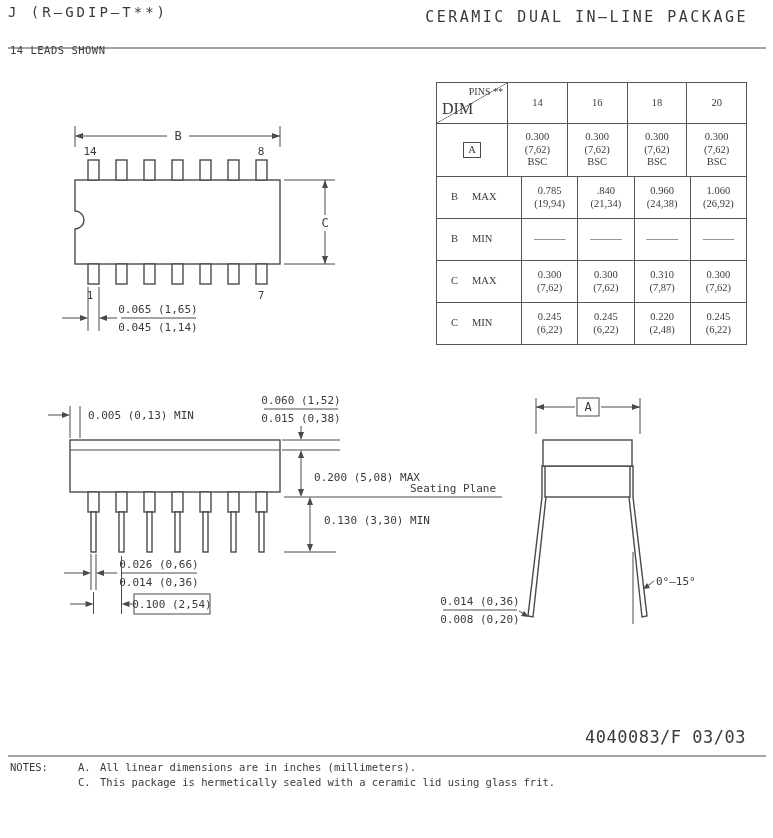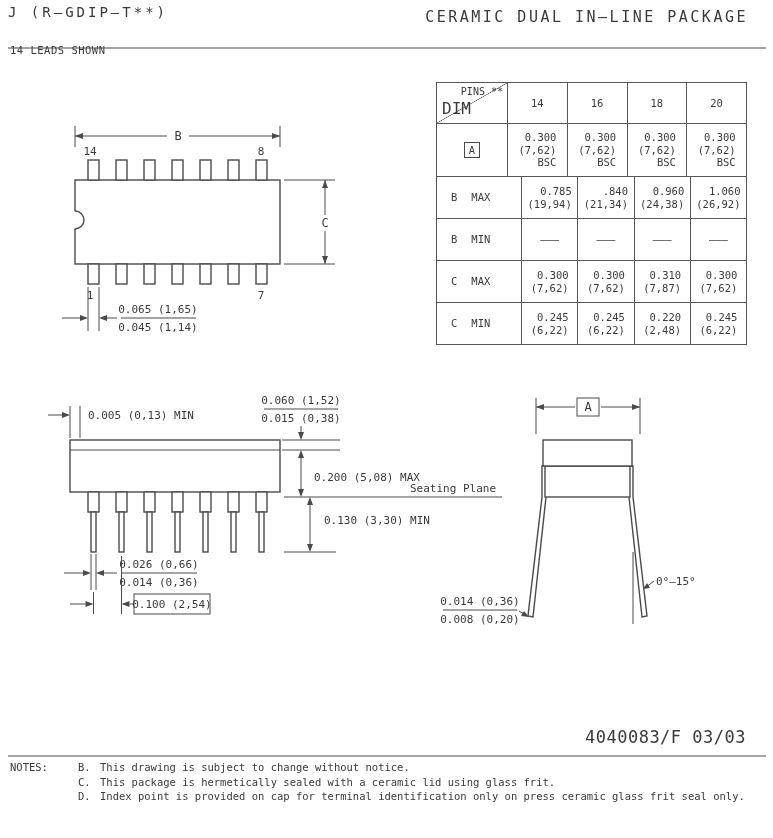--- a/index.html
+++ b/index.html
@@ -10,22 +10,22 @@
   .title-left  { left:8px; top:4px; font-size:14px; letter-spacing:3px; white-space:nowrap; }
   .subtitle    { left:10px; top:44px; font-size:10.5px; letter-spacing:0.5px; white-space:nowrap; }
   .title-right { right:25px; top:8px; font-size:15px; letter-spacing:2.5px; white-space:nowrap; }
   .doc-number  { right:27px; top:727px; font-size:17px; letter-spacing:0.5px; }
 
   
   .dimtable { left:436px; top:82px; width:309px; border:1px solid #555; font-size:10.5px; }
   .trow { display:flex; border-top:1px solid #555; }
   .trow:first-child { border-top:none; }
   .tcell { border-left:1px solid #555; display:flex; flex-direction:column;
-           align-items:center; justify-content:center; text-align:right;
-           white-space:pre-line; line-height:1.22; }
+           align-items:center; justify-content:center; text-align:center;
+           white-space:pre-line; line-height:1.22;font-family:Liberation Serif, serif; }
   .tcell:first-child { border-left:none; }
   .c-label { width:70px; flex:none; }
   .c-data  { flex:1; }
   .h-row  { height:40px; }
   .r-a    { height:52px; }
   .r-std  { height:41px; }
   .corner { position:relative;
             background-image:linear-gradient(to bottom right,
               transparent calc(50% - 0.6px), #555 50%, transparent calc(50% + 0.6px)); }
   .corner-top    { position:absolute; top:3px; right:4px; font-size:10px; }
@@ -325,22 +325,19 @@
 (2,48)</div>
     <div class="tcell c-data">0.245
 (6,22)</div>
   </div>
 </div>
 
 <div class="abs notes">
   <div class="notes-label">NOTES:</div>
   <div class="notes-list">
     <div class="note-row">
-      <span class="note-letter">B.</span><span>This drawing is subject to change without notice.</span>
+      <span class="note-letter">A.</span><span>All linear dimensions are in inches (millimeters).</span>
     </div>
     <div class="note-row">
       <span class="note-letter">C.</span><span>This package is hermetically sealed with a ceramic lid using glass frit.</span>
     </div>
-    <div class="note-row">
-      <span class="note-letter">D.</span><span>Index point is provided on cap for terminal identification only on press ceramic glass frit seal only.</span>
-    </div>
   </div>
 </div>
 
 </body></html>

